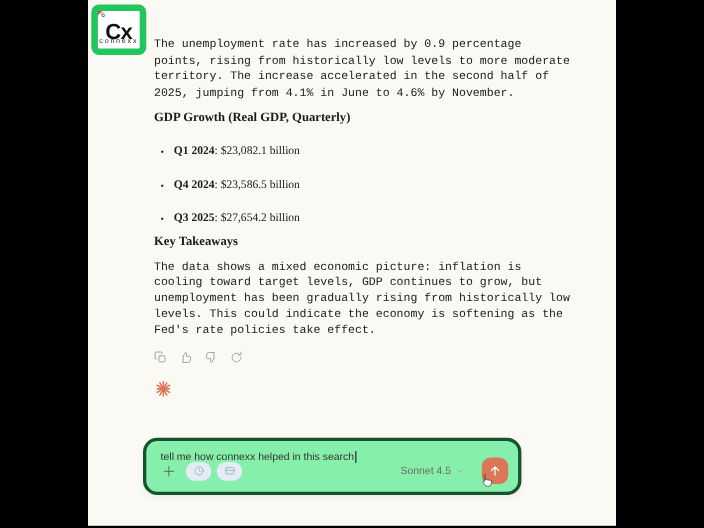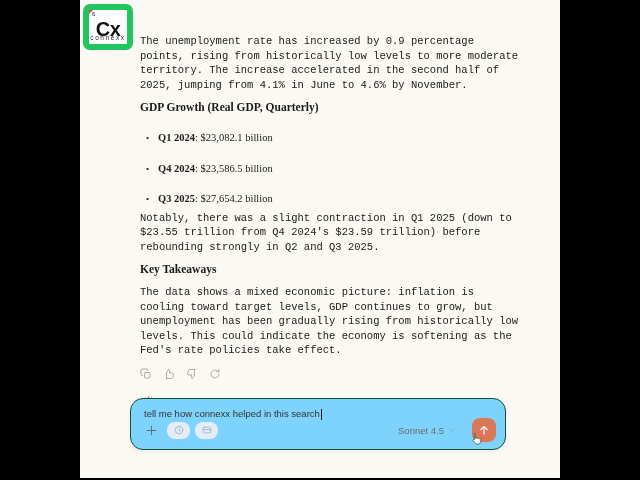--- a/index.html
+++ b/index.html
@@ -32,22 +32,22 @@
   .actions{display:flex;gap:10px;margin:10px 0 0 0;}
   .act-btn{width:13px;height:13px;padding:0;border:none;background:transparent;cursor:pointer;color:#8f8d83;}
   .act-btn svg{display:block;width:12px;height:12px;stroke:#8f8d83;fill:none;
                stroke-width:1.4;stroke-linecap:round;stroke-linejoin:round;}
 
   
   .star{margin-top:14px;width:17px;height:17px;}
   .star svg{display:block;width:17px;height:17px;}
 
   
-  .composer{position:absolute;left:50px;top:398px;width:376px;height:52px;background:#7dd3fc;
-            border:1px solid #14532d;border-radius:13px;box-sizing:border-box;
+  .composer{position:absolute;left:50px;top:398px;width:344px;height:52px;background:#86efac;
+            border:3px solid #14532d;border-radius:13px;box-sizing:border-box;
             box-shadow:0 2px 6px rgba(0,0,0,0.05);}
   .composer .inp{position:absolute;left:13px;top:9px;right:13px;font-size:9.5px;color:#34332e;
             font-family:"Liberation Sans",sans-serif;white-space:nowrap;overflow:hidden;}
   .caret{display:inline-block;width:1px;height:11px;background:#1c1b18;vertical-align:middle;margin-left:1px;}
   .comp-row{position:absolute;left:11px;right:9px;bottom:7px;height:24px;display:flex;align-items:center;}
   .plus-btn{width:18px;height:18px;border:none;background:transparent;padding:0;cursor:pointer;margin-right:7px;}
   .plus-btn svg{display:block;width:13px;height:13px;margin:auto;stroke:#5e5c54;stroke-width:1.5;
                 stroke-linecap:round;fill:none;}
   .pill{width:23px;height:17px;border:none;border-radius:8px;background:#e4edf6;cursor:pointer;
         display:flex;align-items:center;justify-content:center;margin-right:5px;padding:0;}
@@ -81,21 +81,20 @@
     </div>
 
     <div class="content">
       <p>The unemployment rate has increased by 0.9 percentage points, rising from historically low levels to more moderate territory. The increase accelerated in the second half of 2025, jumping from 4.1% in June to 4.6% by November.</p>
       <h3>GDP Growth (Real GDP, Quarterly)</h3>
       <ul>
         <li><b>Q1 2024</b><span>: $23,082.1 billion</span></li>
         <li><b>Q4 2024</b><span>: $23,586.5 billion</span></li>
         <li><b>Q3 2025</b><span>: $27,654.2 billion</span></li>
       </ul>
-      <p>Notably, there was a slight contraction in Q1 2025 (down to $23.55 trillion from Q4 2024's $23.59 trillion) before rebounding strongly in Q2 and Q3 2025.</p>
       <h3>Key Takeaways</h3>
       <p>The data shows a mixed economic picture: inflation is cooling toward target levels, GDP continues to grow, but unemployment has been gradually rising from historically low levels. This could indicate the economy is softening as the Fed's rate policies take effect.</p>
 
       <div class="actions">
         <button class="act-btn" title="Copy">
           <svg viewBox="0 0 24 24">
             <rect x="9" y="9" width="11" height="11" rx="2"></rect>
             <path d="M5 15H4a2 2 0 0 1-2-2V4a2 2 0 0 1 2-2h9a2 2 0 0 1 2 2v1"></path>
           </svg>
         </button>

